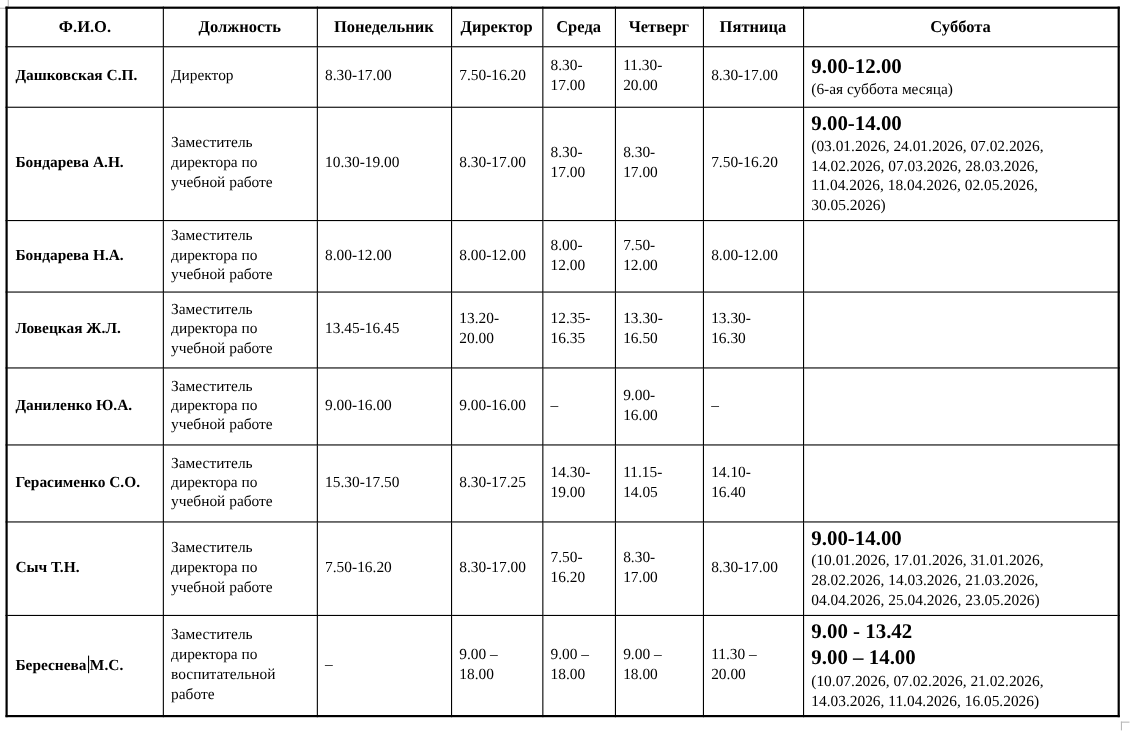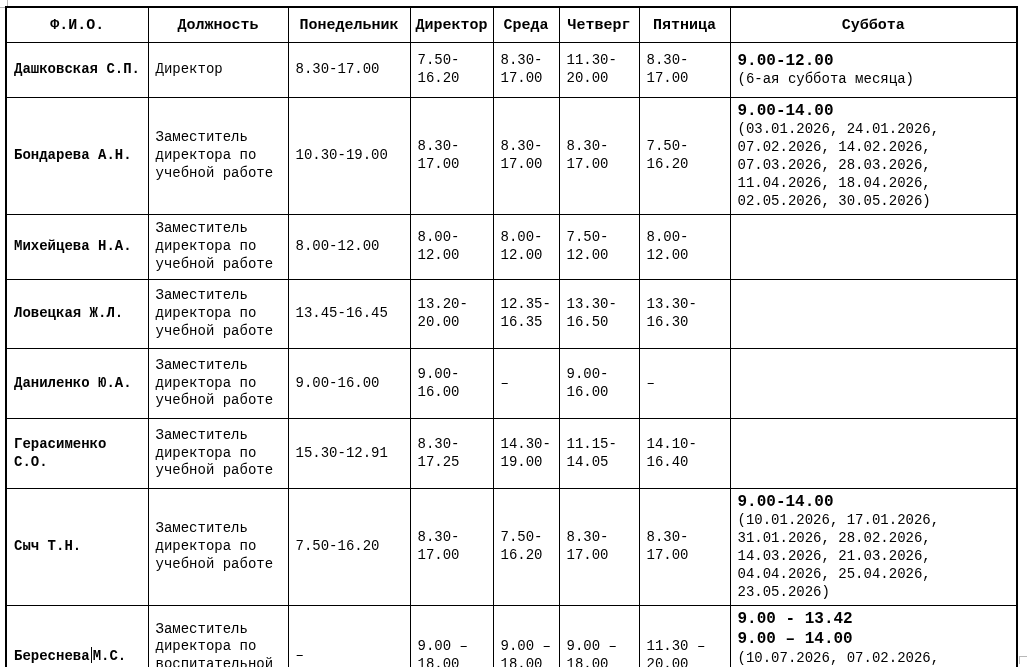--- a/index.html
+++ b/index.html
@@ -5,21 +5,21 @@
   html, body {
     margin: 0;
     padding: 0;
     background: #ffffff;
     width: 1027px;
     height: 667px;
     overflow: hidden;
     font-family: "Liberation Serif", serif;
     color: #000000;
   }
-  .page { position: relative; width: 1027px; height: 499px; font-family: Liberation Mono, monospace; }
+  .page { position: relative; width: 1027px; height: 499px; }
 
   table.schedule {
     position: absolute;
     left: 5px;
     top: 6px;
     border-collapse: collapse;
     table-layout: fixed;
     border: 2px solid #000000;
   }
   table.schedule th,
@@ -44,21 +44,21 @@
   }
   td.name-cell { font-weight: bold; }
   td.center-cell { text-align: center; padding: 3px 2px; }
   td.sat-cell {
     text-align: center;
     font-size: 13.5px;
     line-height: 1.32;
     padding: 3px 8px;
     white-space: normal;
   }
-  .sat-bold { font-weight: bold; font-size: 16px; display: block; }
+  .sat-bold { font-weight: bold; font-size: 19px; display: block; }
   .sat-note { display: block; }
 
   .text-caret {
     display: inline-block;
     width: 1px;
     height: 16px;
     background: #000000;
     vertical-align: -3px;
     margin: 0 1px 0 1px;
   }
@@ -131,21 +131,21 @@
           <td>10.30-19.00</td>
           <td>8.30-17.00</td>
           <td>8.30-
 17.00</td>
           <td>8.30-
 17.00</td>
           <td>7.50-16.20</td>
           <td class="sat-cell"><span class="sat-bold">9.00-14.00</span><span class="sat-note">(03.01.2026, 24.01.2026, 07.02.2026, 14.02.2026, 07.03.2026, 28.03.2026, 11.04.2026, 18.04.2026, 02.05.2026, 30.05.2026)</span></td>
         </tr>
         <tr style="height: 65px;">
-          <td class="name-cell">Михейцева Н.А.</td>
+          <td class="name-cell">Бондарева Н.А.</td>
           <td>Заместитель директора по учебной работе</td>
           <td>8.00-12.00</td>
           <td>8.00-12.00</td>
           <td>8.00-
 12.00</td>
           <td>7.50-
 12.00</td>
           <td>8.00-12.00</td>
           <td class="sat-cell"></td>
         </tr>
@@ -170,21 +170,21 @@
           <td>9.00-16.00</td>
           <td class="center-cell">–</td>
           <td>9.00-
 16.00</td>
           <td class="center-cell">–</td>
           <td class="sat-cell"></td>
         </tr>
         <tr style="height: 70px;">
           <td class="name-cell">Герасименко С.О.</td>
           <td>Заместитель директора по учебной работе</td>
-          <td>15.30-12.91</td>
+          <td>15.30-17.50</td>
           <td>8.30-17.25</td>
           <td>14.30-
 19.00</td>
           <td>11.15-
 14.05</td>
           <td>14.10-
 16.40</td>
           <td class="sat-cell"></td>
         </tr>
         <tr style="height: 85px;">

